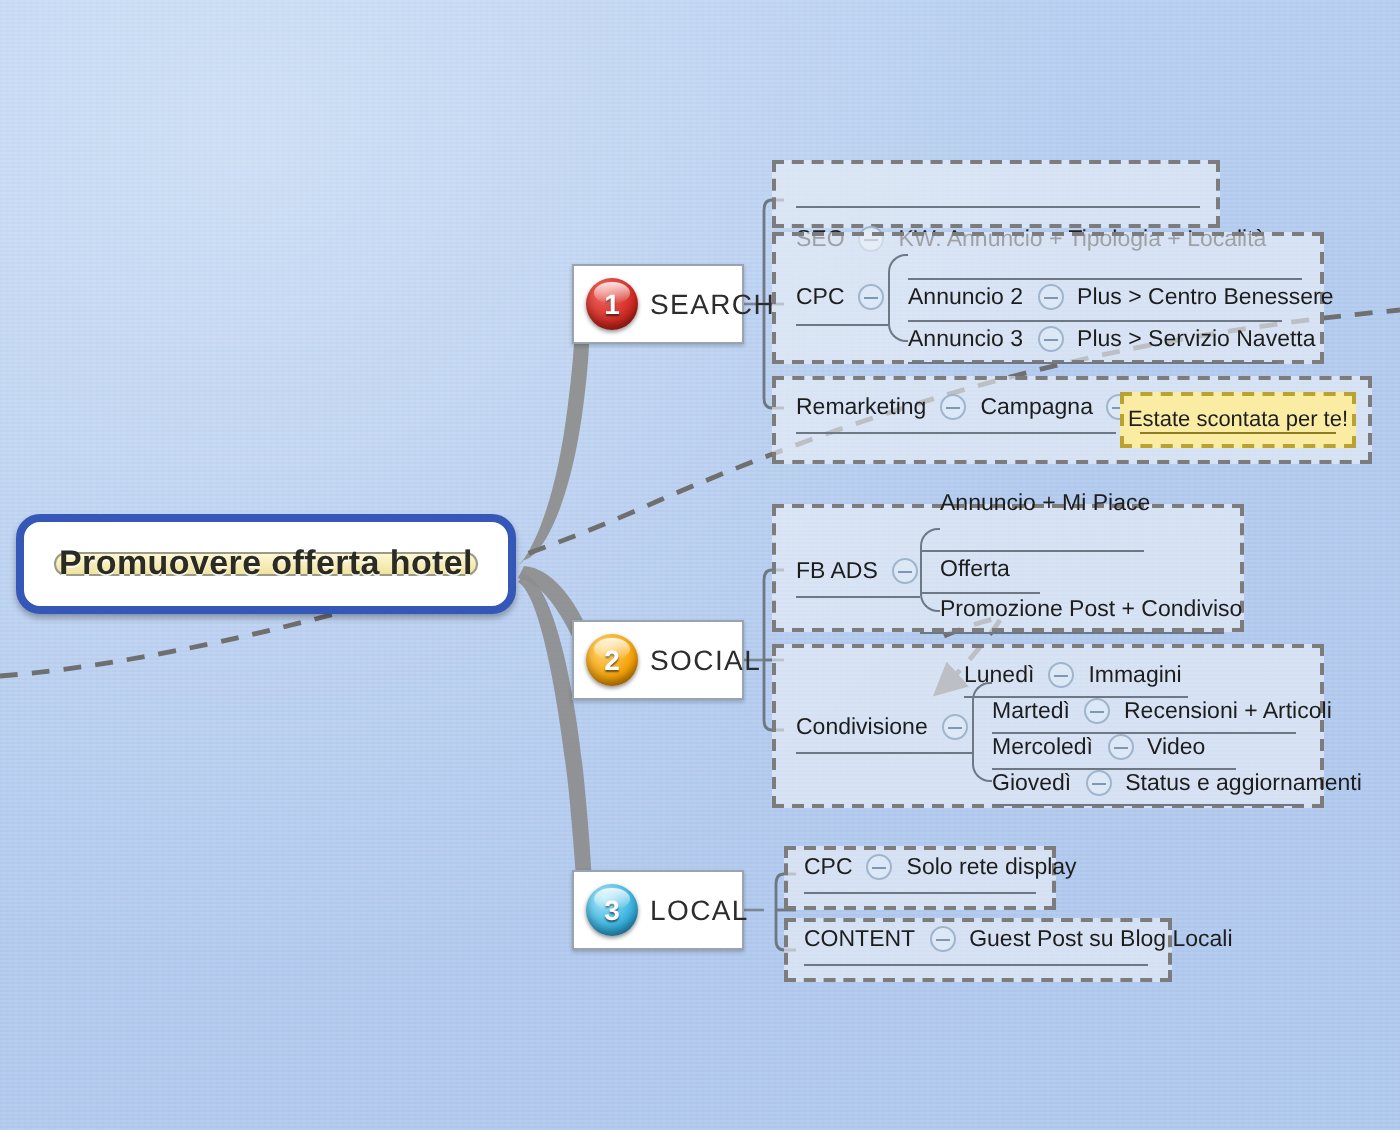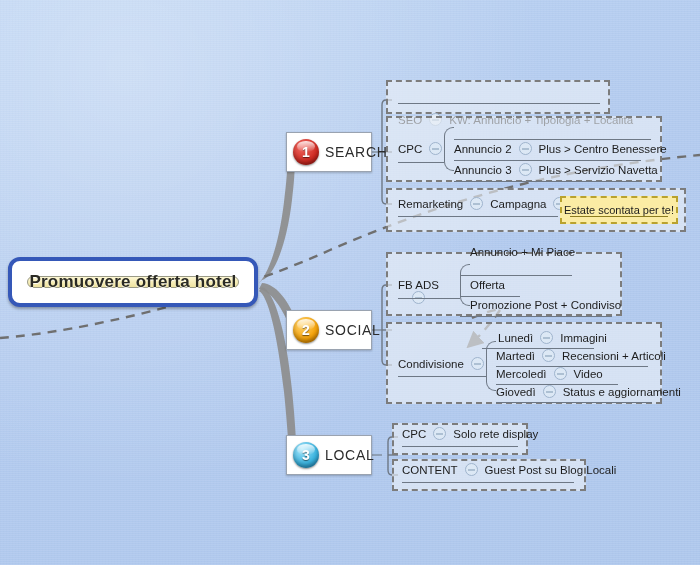--- a/index.html
+++ b/index.html
@@ -203,21 +203,21 @@
     <span class="tog"></span>
   </div>
   <div class="underline" style="left:398px;top:216px;width:160px;"></div>
 
   <div class="callout" style="left:560px;top:196px;width:118px;height:28px;">
     <span class="txt small">Estate scontata per te!</span>
     <span class="callout-underline"></span>
   </div>
 
   <div class="group" style="left:386px;top:252px;width:236px;height:64px;"></div>
-  <div class="row" style="left:398px;top:279px;flex-direction:column;">
+  <div class="row" style="left:398px;top:279px;">
     <span class="txt">FB ADS</span>
     <span class="tog"></span>
   </div>
   <div class="underline" style="left:398px;top:298px;width:62px;"></div>
   <div class="bracket" style="left:460px;top:264px;width:10px;height:42px;"></div>
 
   <div class="row" style="left:470px;top:246px;">
     <span class="txt">Annuncio + Mi Piace</span>
   </div>
   <div class="underline" style="left:460px;top:275px;width:112px;"></div>
@@ -233,21 +233,21 @@
   <div class="underline" style="left:460px;top:316px;width:152px;"></div>
 
   <div class="group" style="left:386px;top:322px;width:276px;height:82px;"></div>
   <div class="row" style="left:398px;top:357px;">
     <span class="txt">Condivisione</span>
     <span class="tog"></span>
   </div>
   <div class="underline" style="left:398px;top:376px;width:88px;"></div>
   <div class="bracket" style="left:486px;top:341px;width:10px;height:50px;"></div>
 
-  <div class="row" style="left:482px;top:331px;margin-left:16px;">
+  <div class="row" style="left:482px;top:331px;">
     <span class="txt">Lunedì</span>
     <span class="tog"></span>
     <span class="txt">Immagini</span>
   </div>
   <div class="underline" style="left:482px;top:348px;width:112px;"></div>
 
   <div class="row" style="left:496px;top:349px;">
     <span class="txt">Martedì</span>
     <span class="tog"></span>
     <span class="txt">Recensioni + Articoli</span>

